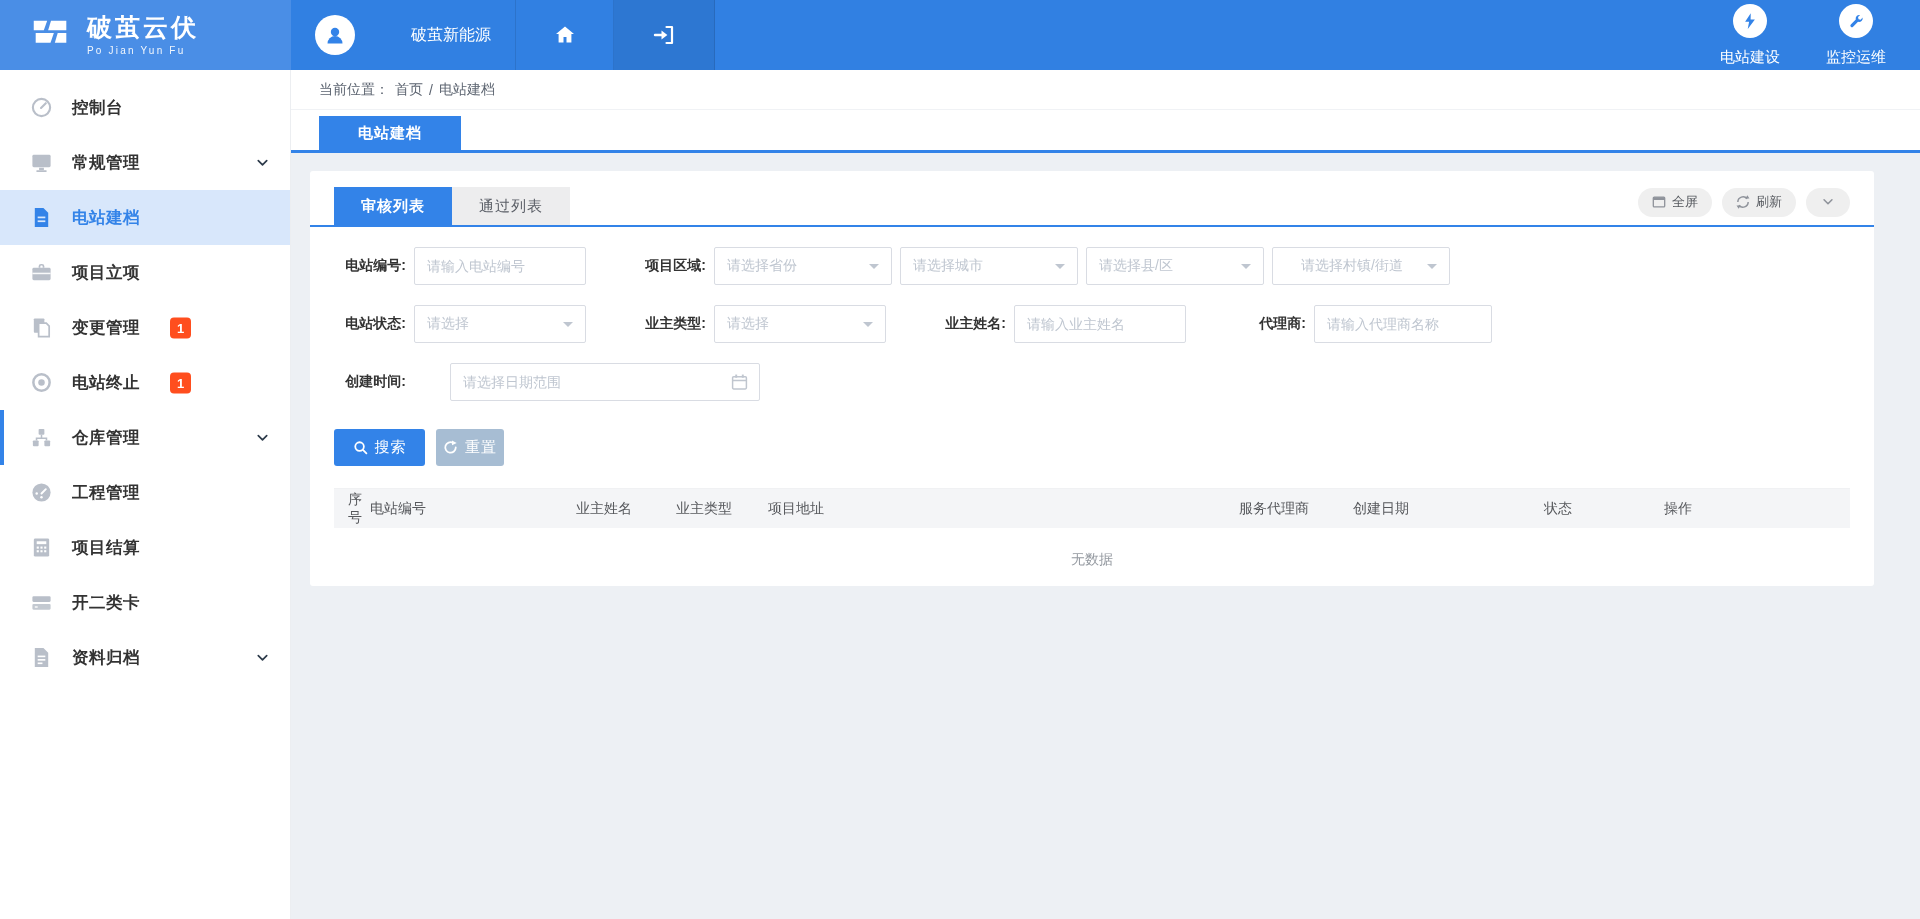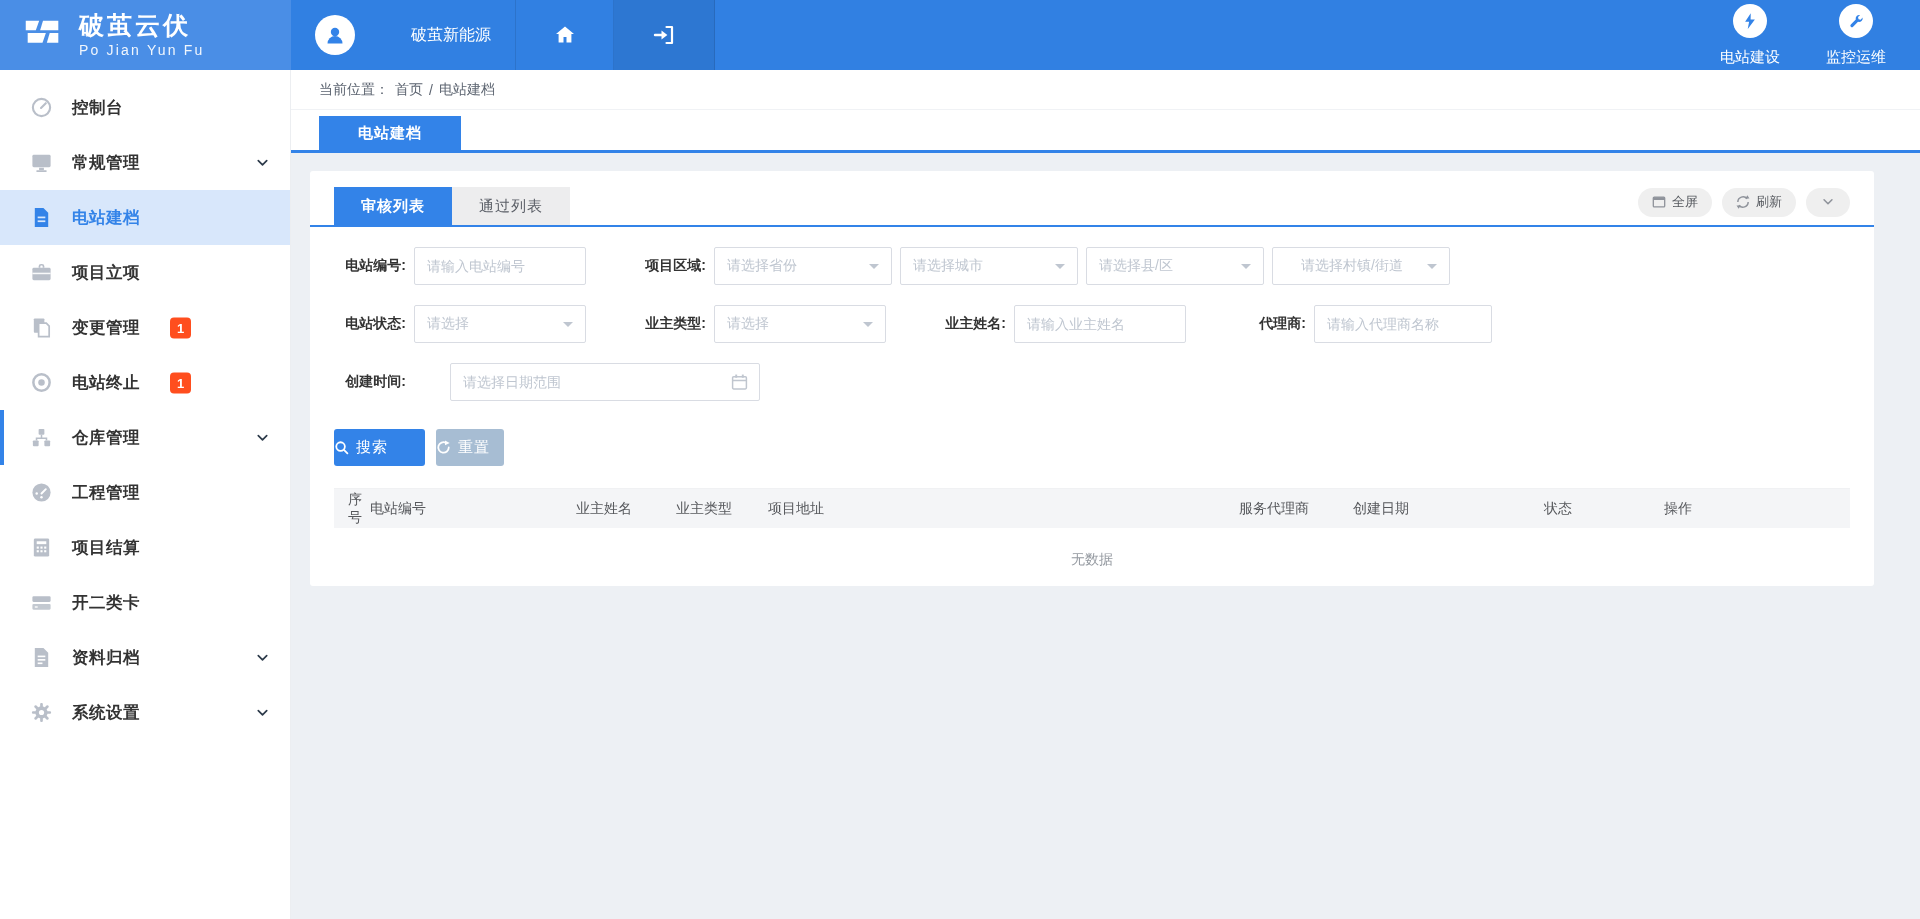--- a/index.html
+++ b/index.html
@@ -3,25 +3,25 @@
 <meta charset="utf-8">
 <style>
   * { margin:0; padding:0; box-sizing:border-box; }
   html,body { width:1920px; height:919px; overflow:hidden; background:#edf0f4;
               font-family:"Liberation Sans", sans-serif; }
 
   
   .hdr { position:absolute; top:0; left:0; width:1920px; height:70px;
          background:#3180e2; display:flex; align-items:stretch; z-index:10; }
   .logo-block { width:291px; background:#4a8ee6; display:flex; align-items:center;
-                padding-left:20px; gap:13px; flex-shrink:0; }
+                padding-left:28px; gap:13px; flex-shrink:0; }
   .logo-mark { width:46px; height:46px; }
   .logo-txt { color:#fff; line-height:1.1; }
   .logo-title { font-size:25px; font-weight:bold; letter-spacing:3px; }
-  .logo-sub { font-size:14px; letter-spacing:2.2px; opacity:.92; margin-top:3px; }
+  .logo-sub { font-size:10px; letter-spacing:2.2px; opacity:.92; margin-top:3px; }
   .hdr-section { display:flex; align-items:center; justify-content:center;
                  padding:0 24px; cursor:pointer; border-right:1px solid rgba(0,0,0,.10); }
   .hdr-section.user { gap:12px; }
   .hdr-section.home { width:98px; }
   .hdr-section.exit { width:101px; background:rgba(0,0,0,.07); }
   .avatar { width:40px; height:40px; border-radius:50%; background:#fff;
             display:flex; align-items:center; justify-content:center; }
   .company { color:#fff; font-size:16px;margin-left:44px; }
   .hdr-right { margin-left:auto; display:flex; align-items:center; gap:46px; padding-right:34px; }
   .hdr-right .ritem { display:flex; align-items:center; gap:10px; cursor:pointer;flex-direction:column; }
@@ -90,21 +90,21 @@
   .sel.wide { width:178px; margin-right:8px; }
   .sel.wide:last-child { margin-right:0;justify-content:center; }
   .sel::after { content:""; position:absolute; right:12px; top:50%; margin-top:-2px;
                 border:5px solid transparent; border-top-color:#bfc6d0; }
   .date-wrap { position:relative;padding-left:36px; }
   .date-wrap .ctl { width:310px; padding-right:38px; }
   .cal-ic { position:absolute; right:12px; top:50%; transform:translateY(-50%);
             width:17px; height:17px; color:#c0c6cf; pointer-events:none; }
   .btn-row { display:flex; gap:11px; margin-top:28px; }
   .btn { height:37px; border:none; border-radius:3px; color:#fff; font-size:15px;
-         display:flex; align-items:center; justify-content:flex-start; gap:7px; cursor:pointer;
+         display:flex; align-items:center; justify-content:center; gap:7px; cursor:pointer;
          font-family:"Liberation Sans", sans-serif; letter-spacing:1px; }
   .btn.search { width:91px; background:#3383e8; }
   .btn.reset  { width:68px; background:#a7bdd3; }
   .btn .bic { width:15px; height:15px; }
 
   
   .tbl { margin:22px 24px 0; }
   .tbl-head { display:flex; align-items:center; height:40px; background:#f4f5f7;
               border-top:1px solid #f0f1f3; font-size:14px; color:#56585c; }
   .th { flex-shrink:0; }
@@ -295,36 +295,20 @@
       <rect x="8" y="10" width="8" height="1.7" fill="#fff"></rect>
       <rect x="8" y="13.6" width="8" height="1.7" fill="#fff"></rect>
       <rect x="8" y="17.2" width="5" height="1.7" fill="#fff"></rect>
     </svg>
     <span class="slbl">资料归档</span>
     <svg class="schev" viewBox="0 0 16 16">
       <polyline points="3.5,6 8,10.5 12.5,6" fill="none" stroke="currentColor" stroke-width="1.8" stroke-linecap="round" stroke-linejoin="round"></polyline>
     </svg>
   </div>
 
-  <div class="side-item">
-    <svg class="sic" viewBox="0 0 24 24">
-      <g fill="currentColor">
-        <rect x="10.6" y="2" width="2.8" height="20" rx="1.2"></rect>
-        <rect x="10.6" y="2" width="2.8" height="20" rx="1.2" transform="rotate(45 12 12)"></rect>
-        <rect x="10.6" y="2" width="2.8" height="20" rx="1.2" transform="rotate(90 12 12)"></rect>
-        <rect x="10.6" y="2" width="2.8" height="20" rx="1.2" transform="rotate(135 12 12)"></rect>
-        <circle cx="12" cy="12" r="6.4"></circle>
-      </g>
-      <circle cx="12" cy="12" r="2.7" fill="#fff"></circle>
-    </svg>
-    <span class="slbl">系统设置</span>
-    <svg class="schev" viewBox="0 0 16 16">
-      <polyline points="3.5,6 8,10.5 12.5,6" fill="none" stroke="currentColor" stroke-width="1.8" stroke-linecap="round" stroke-linejoin="round"></polyline>
-    </svg>
-  </div>
 </div>
 
 <div class="main">
 
   <div class="crumb-bar">
     <span>当前位置：</span>
     <span class="crumb-link">首页</span>
     <span>/</span>
     <span>电站建档</span>
   </div>

